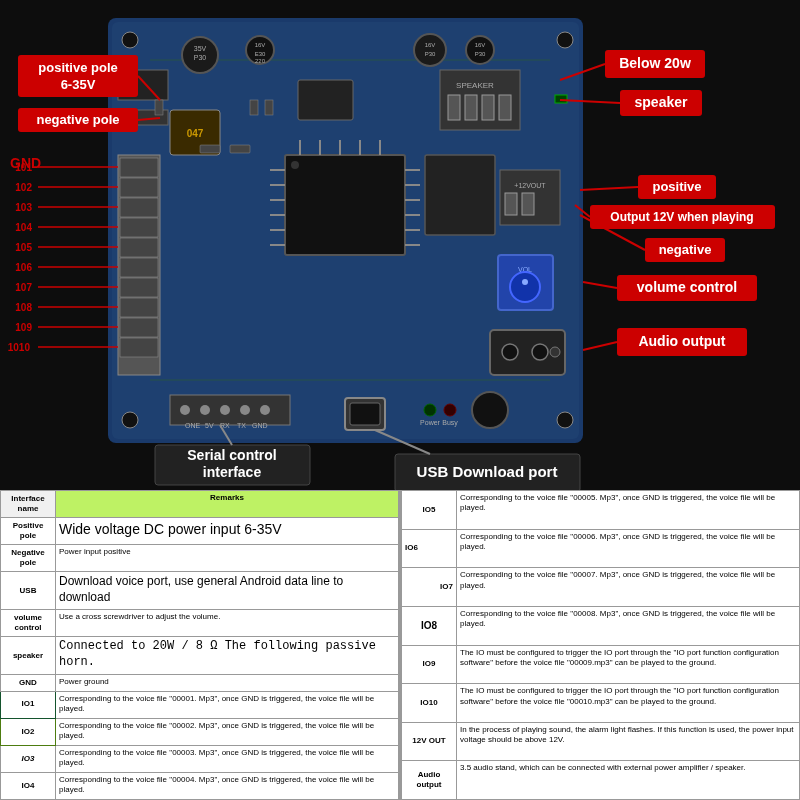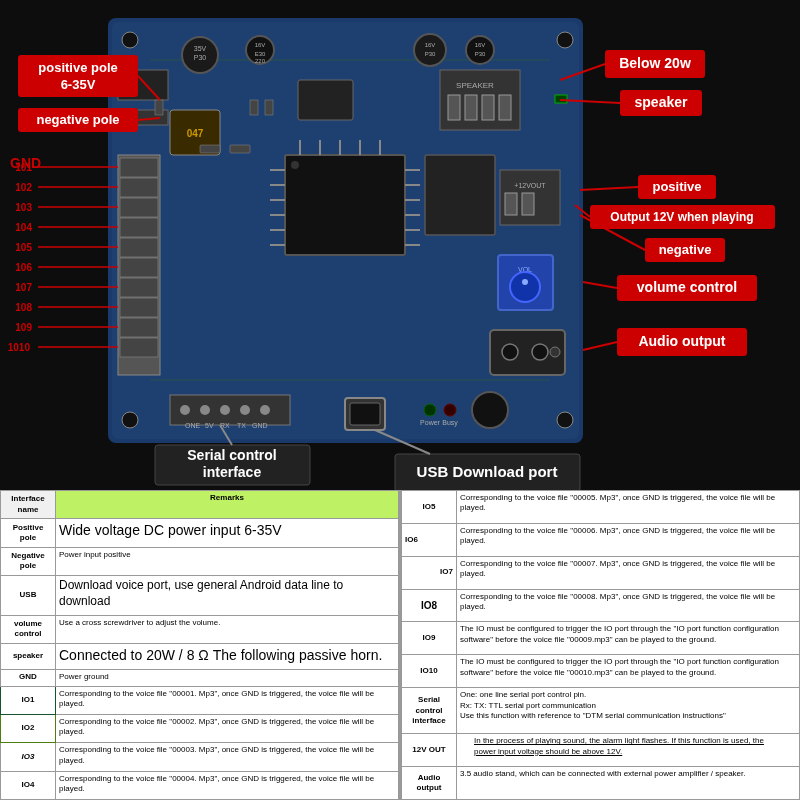--- a/index.html
+++ b/index.html
@@ -299,21 +299,21 @@
         <tr>
           <td class="col-name" style="border:1px solid #999; padding:2px 18px; text-align:center; font-size:8px; vertical-align:middle;">USB</td>
           <td class="col-remarks" style="border:1px solid #999; padding:2px 3px; font-size:12px;">Download voice port, use general Android data line to download</td>
         </tr>
         <tr>
           <td class="col-name" style="border:1px solid #999; padding:2px 3px; text-align:center; font-size:8px; vertical-align:middle;">volume control</td>
           <td class="col-remarks" style="border:1px solid #999; padding:2px 3px; font-size:8px;">Use a cross screwdriver to adjust the volume.</td>
         </tr>
         <tr>
           <td class="col-name" style="border:1px solid #999; padding:2px 3px; text-align:center; font-size:8px; vertical-align:middle;">speaker</td>
-          <td class="col-remarks" style="border:1px solid #999; padding:2px 3px; font-size:14px;">Connected to 20W / 8 Ω  The following passive horn.</td>
+          <td class="col-remarks" style="border:1px solid #999; padding:2px 3px; font-size:12px;font-family:Liberation Mono, monospace;">Connected to 20W / 8 Ω  The following passive horn.</td>
         </tr>
         <tr>
           <td class="col-name" style="border:1px solid #999; padding:2px 3px; text-align:center; font-size:8px; vertical-align:middle;">GND</td>
           <td class="col-remarks" style="border:1px solid #999; padding:2px 3px; font-size:8px;">Power ground</td>
         </tr>
         <tr>
           <td class="col-name" style="border:1px solid #14532d; padding:2px 14px; text-align:center; font-size:8px; vertical-align:middle;">IO1</td>
           <td class="col-remarks" style="border:1px solid #999; padding:2px 3px; font-size:8px;">Corresponding to the voice file "00001. Mp3", once GND is triggered, the voice file will be played.</td>
         </tr>
         <tr>
@@ -353,26 +353,22 @@
         </tr>
         <tr>
           <td class="col-name" style="border:1px solid #999; padding:2px 3px; text-align:center; font-size:8px; vertical-align:middle;">IO9</td>
           <td class="col-remarks" style="border:1px solid #999; padding:2px 3px; font-size:8px;">The IO must be configured to trigger the IO port through the "IO port function configuration software" before the voice file "00009.mp3" can be played to the ground.</td>
         </tr>
         <tr>
           <td class="col-name" style="border:1px solid #999; padding:2px 3px; text-align:center; font-size:8px; vertical-align:middle;">IO10</td>
           <td class="col-remarks" style="border:1px solid #999; padding:2px 3px; font-size:8px;">The IO must be configured to trigger the IO port through the "IO port function configuration software" before the voice file "00010.mp3" can be played to the ground.</td>
         </tr>
         <tr>
-          <td class="col-name" style="border:1px solid #999; padding:2px 3px; text-align:center; font-size:8px; vertical-align:middle;">Serial control interface</td>
-          <td class="col-remarks" style="border:1px solid #999; padding:2px 3px; font-size:8px;">One: one line serial port control pin.<br>Rx: TX: TTL serial port communication<br>Use this function with reference to "DTM serial communication instructions"</td>
-        </tr>
-        <tr>
           <td class="col-name" style="border:1px solid #999; padding:2px 3px; text-align:center; font-size:8px; vertical-align:middle;">12V OUT</td>
-          <td class="col-remarks" style="border:1px solid #999; padding:2px 17px; font-size:8px;text-decoration:underline;">In the process of playing sound, the alarm light flashes. If this function is used, the power input voltage should be above 12V.</td>
+          <td class="col-remarks" style="border:1px solid #999; padding:2px 3px; font-size:8px;">In the process of playing sound, the alarm light flashes. If this function is used, the power input voltage should be above 12V.</td>
         </tr>
         <tr>
           <td class="col-name" style="border:1px solid #999; padding:2px 3px; text-align:center; font-size:8px; vertical-align:middle;">Audio output</td>
           <td class="col-remarks" style="border:1px solid #999; padding:2px 3px; font-size:8px;">3.5 audio stand, which can be connected with external power amplifier / speaker.</td>
         </tr>
       </tbody>
         </table>
     </div>
   </div>
 

